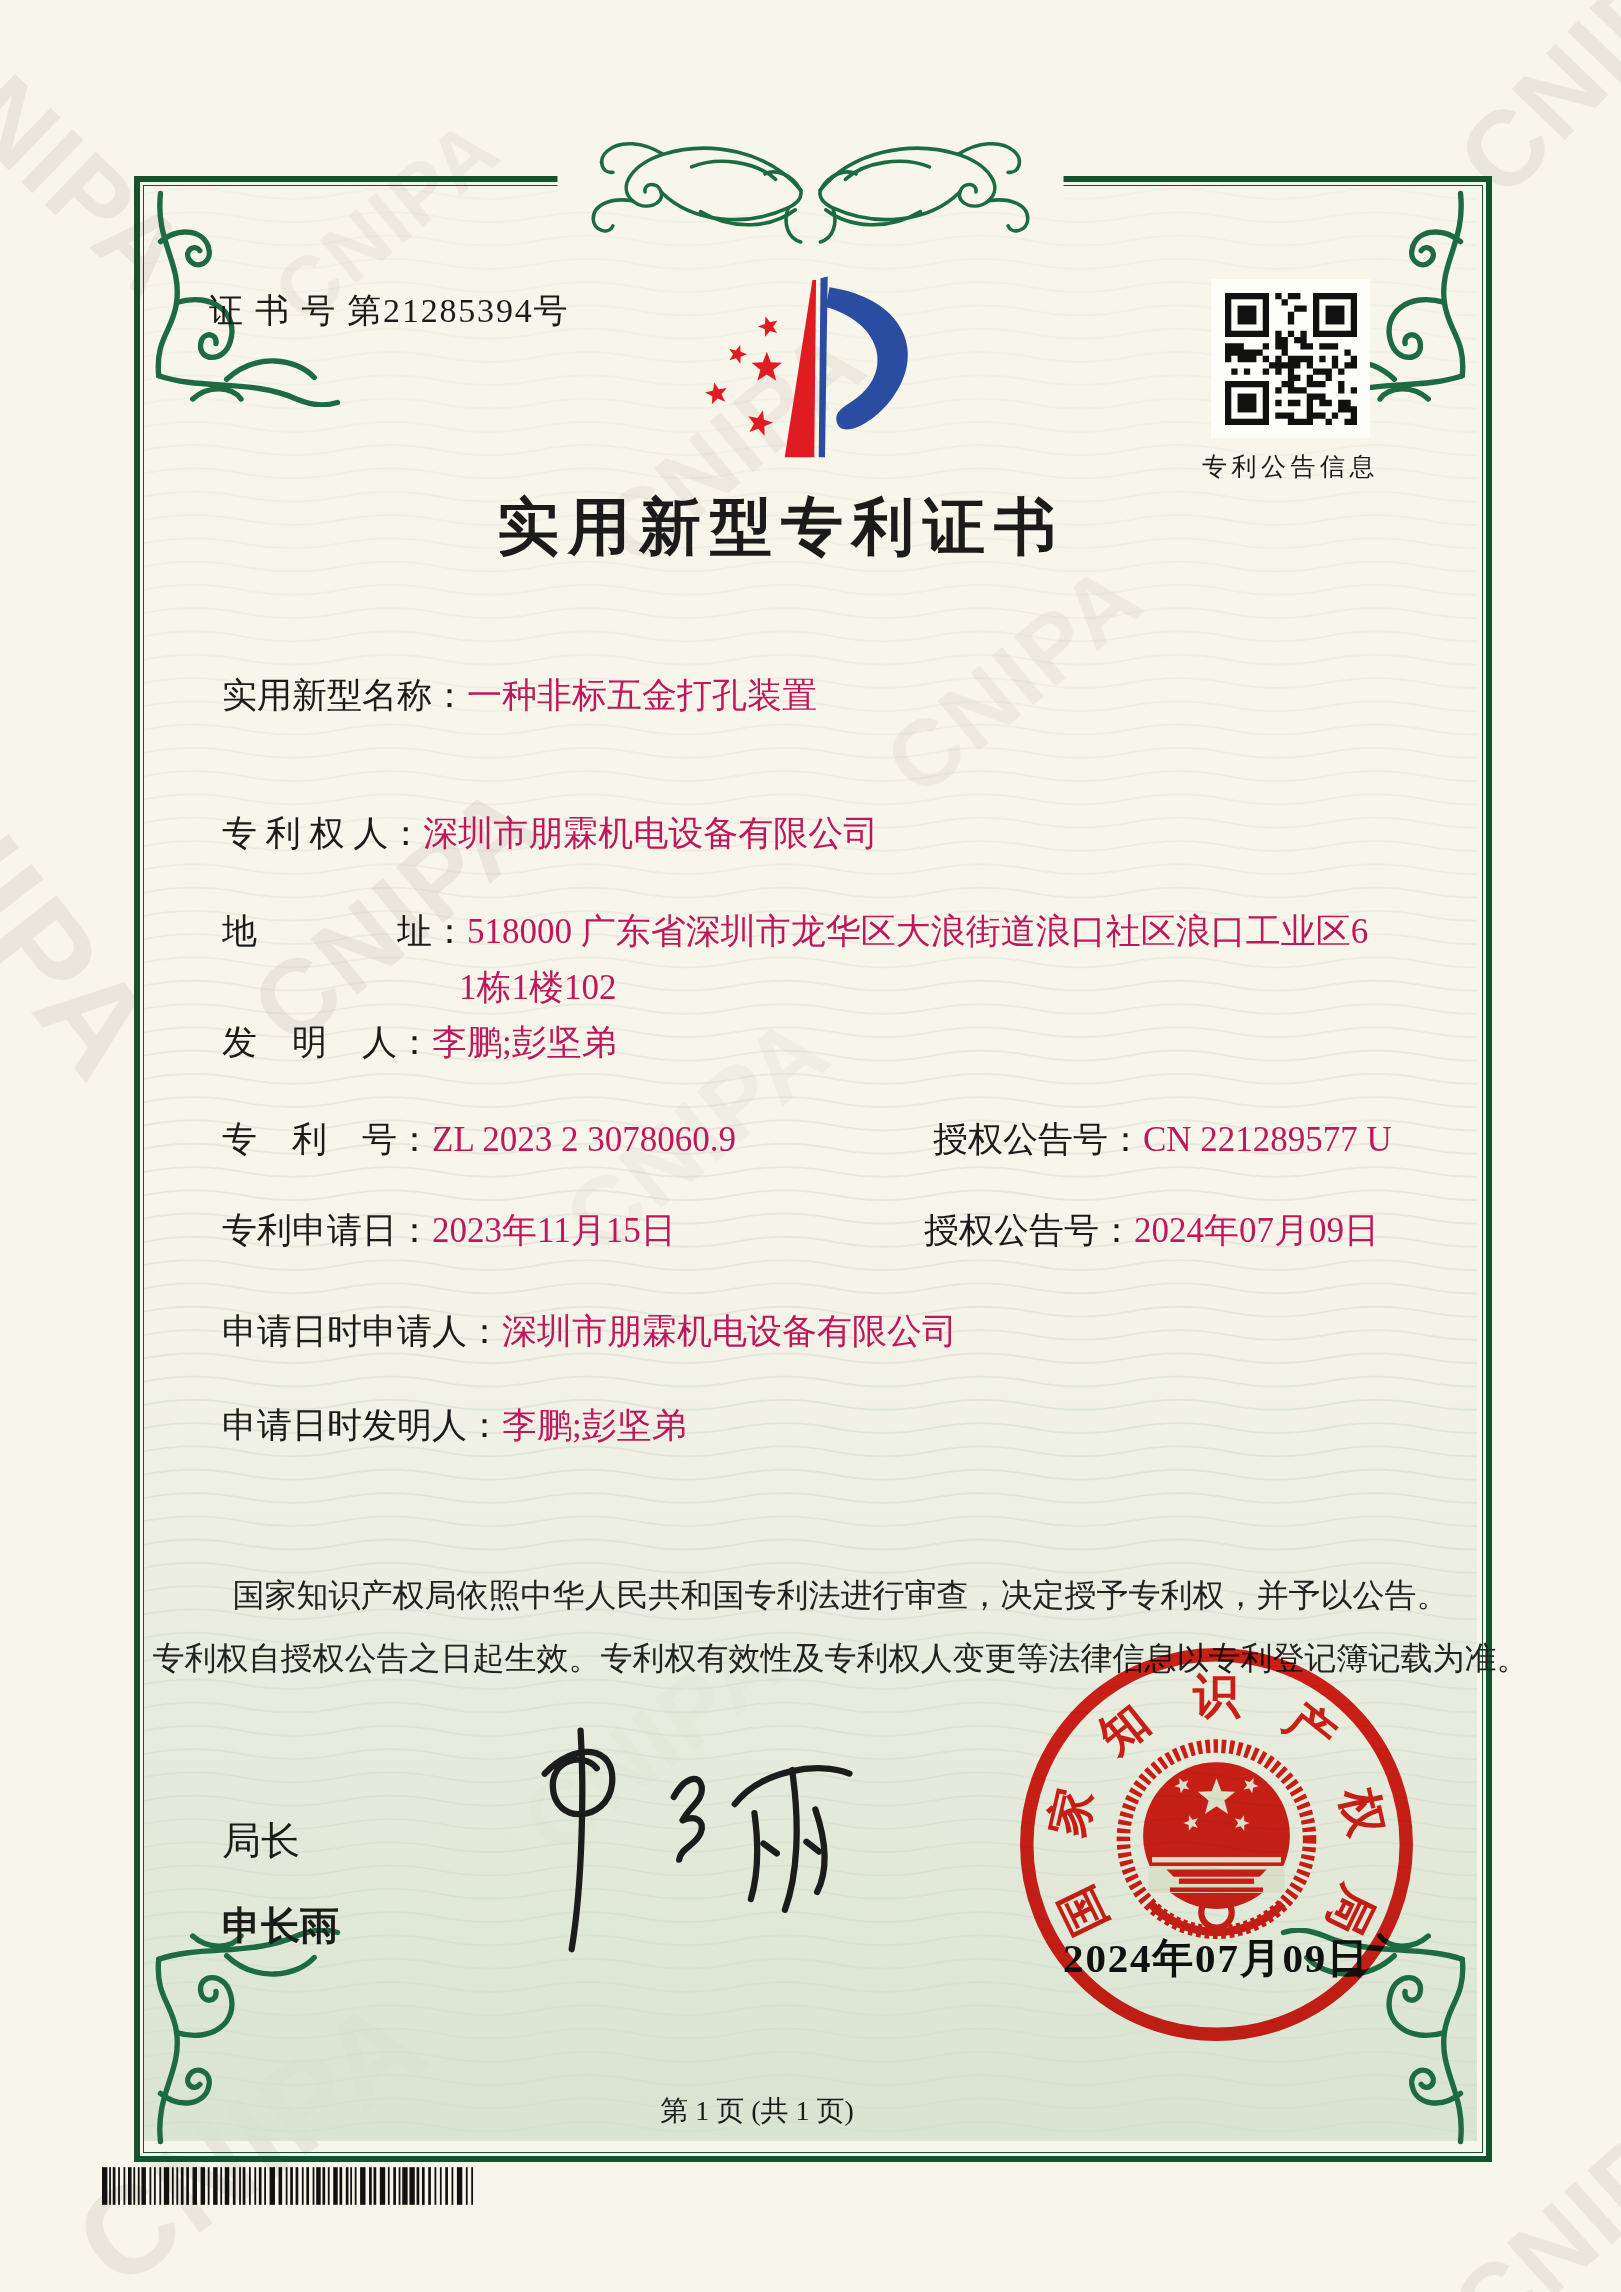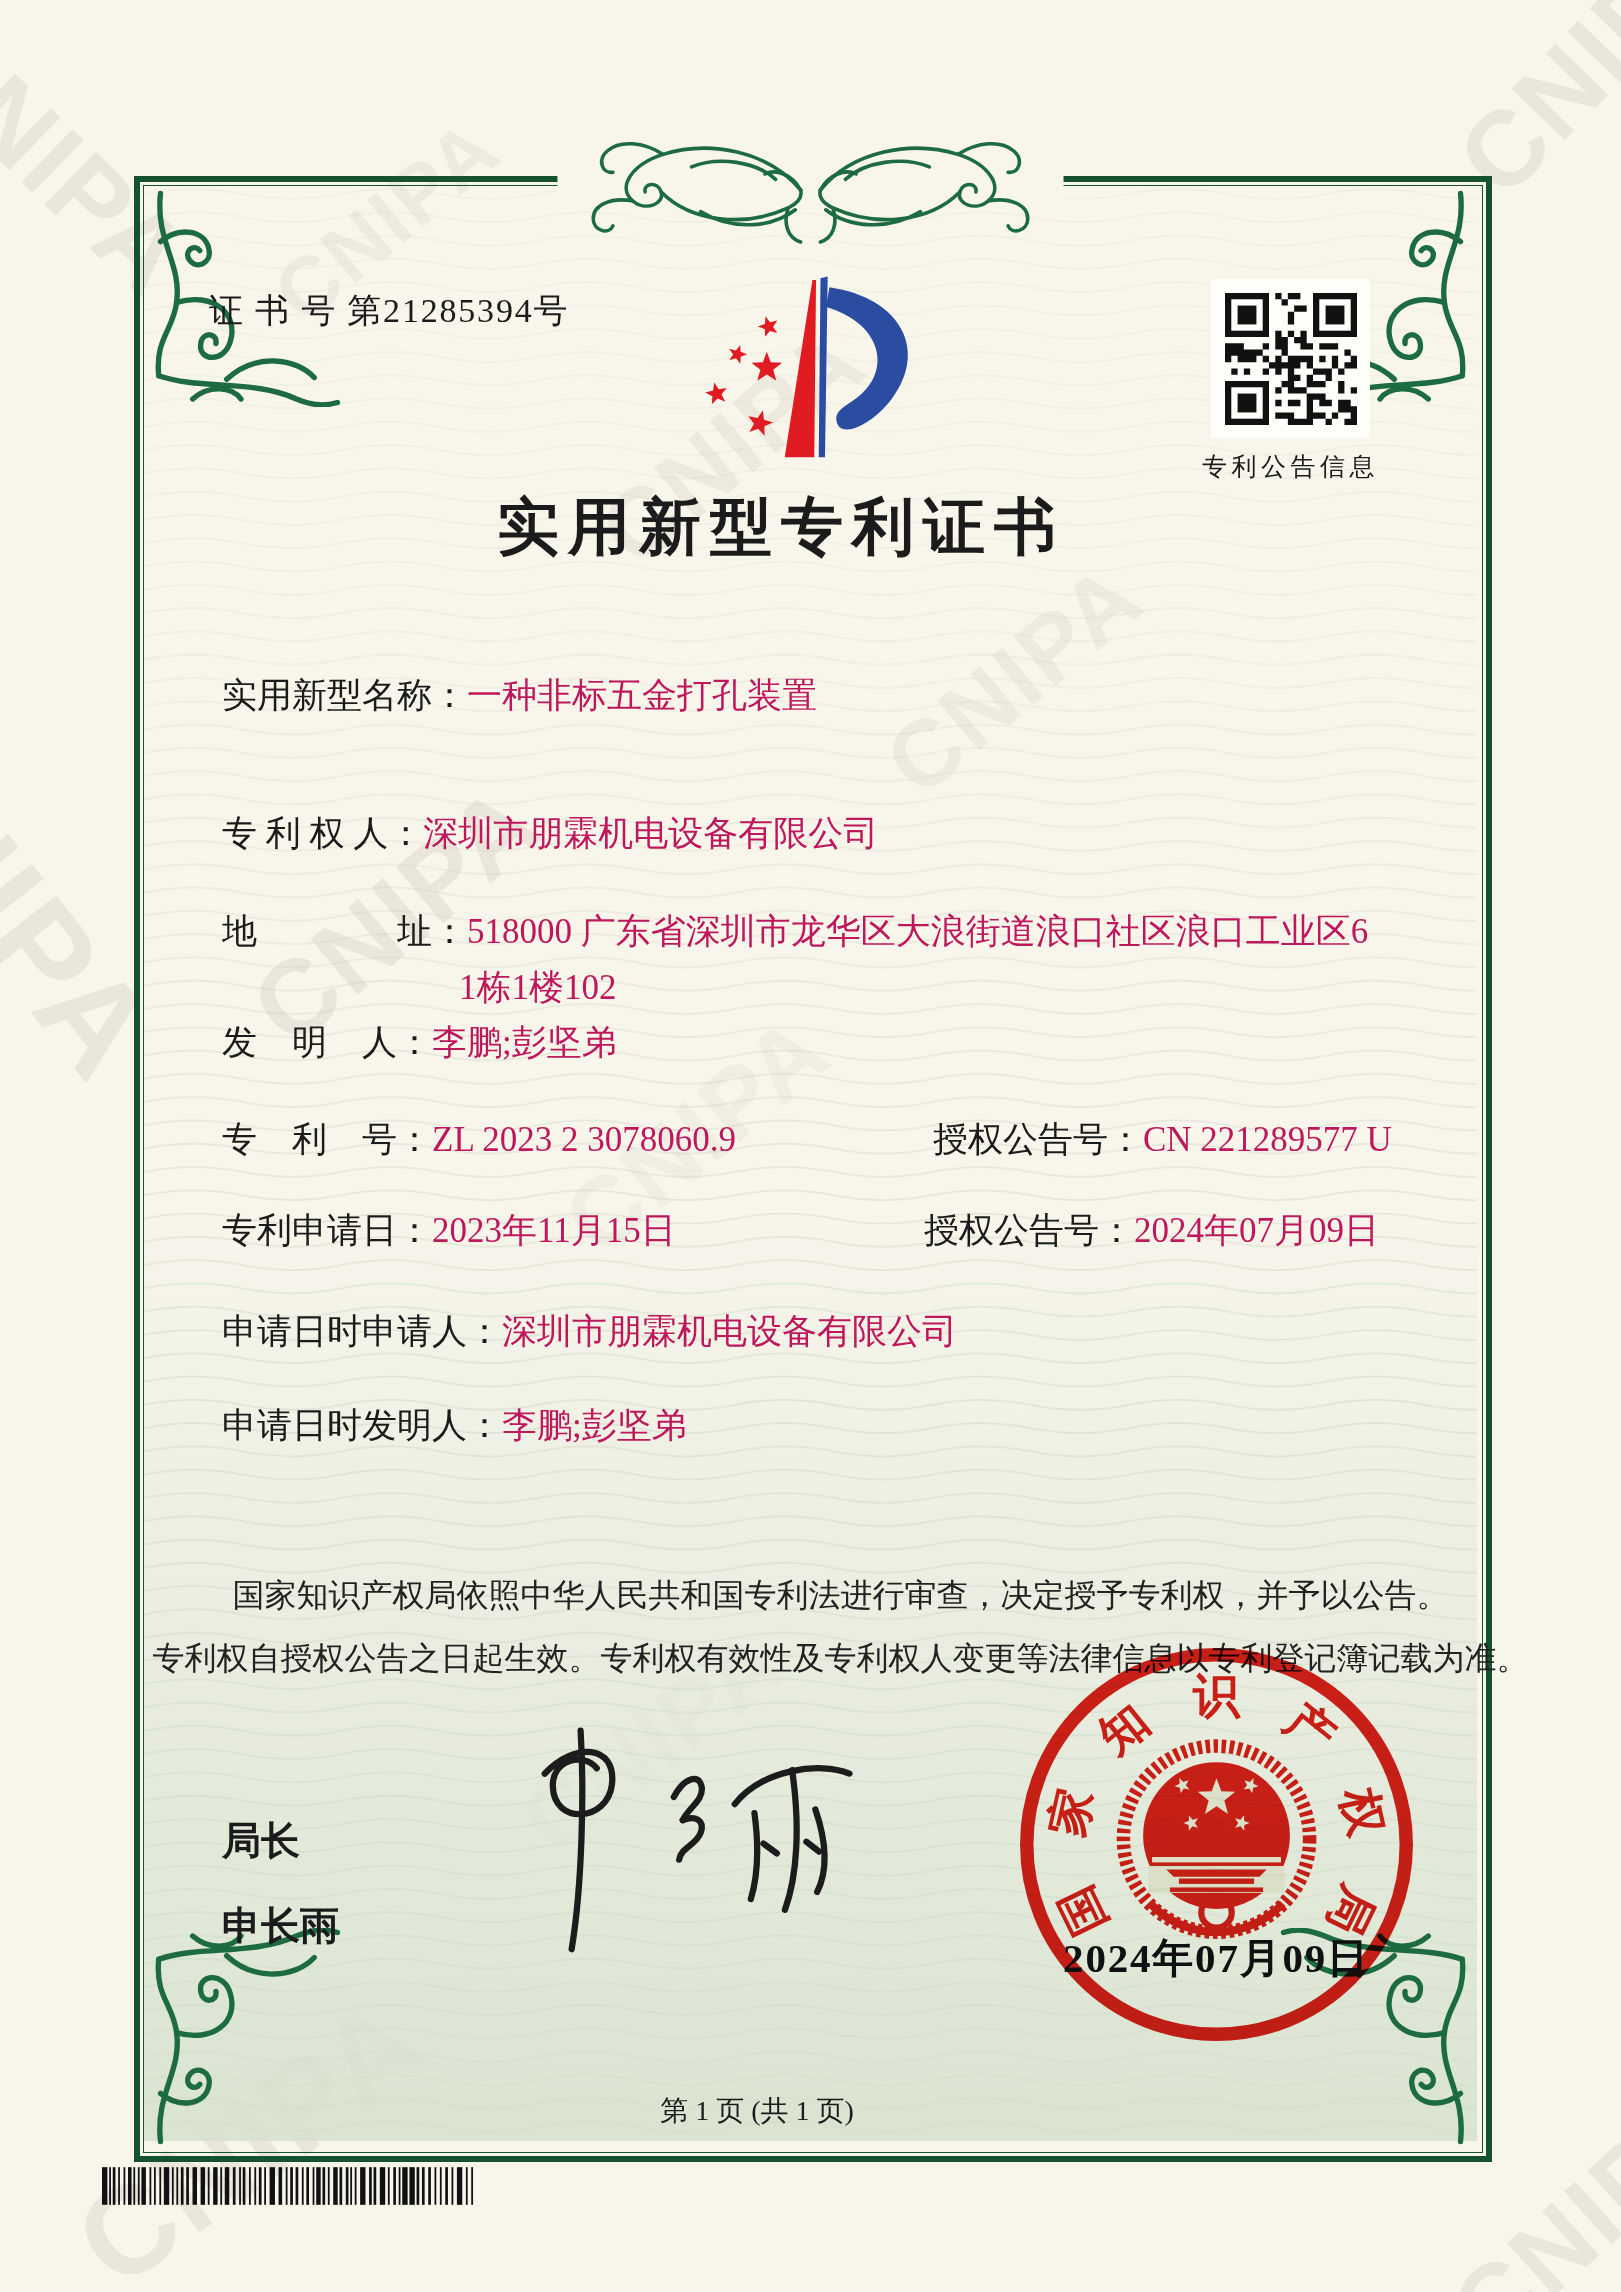--- a/index.html
+++ b/index.html
@@ -33,21 +33,21 @@
   .doc-title{position:absolute;left:0;top:485px;width:1562px;text-align:center;font-size:62px;font-weight:700;
              letter-spacing:9px;z-index:3;}
   
   .row{position:absolute;font-size:35px;white-space:nowrap;z-index:3;}
   .row .lbl{color:#1b1b1b;}
   .row .val{color:#be185d;}
   .col2{left:924px;}
   
   .notice-line{position:absolute;left:0;width:1621px;text-align:center;font-size:32px;color:#222;z-index:3;margin-left:30px;}
   
-  .director-title{position:absolute;left:222px;top:1814px;font-size:39px;font-weight:700;
+  .director-title{position:absolute;left:222px;top:1814px;font-size:39px;font-weight:400;
       font-family:"Liberation Sans","DejaVu Sans",sans-serif;z-index:3;}
   .director-name{position:absolute;left:222px;top:1899px;font-size:39px;font-weight:700;
       font-family:"Liberation Sans","DejaVu Sans",sans-serif;z-index:3;}
   .signature{position:absolute;left:439px;top:1718px;width:466px;height:260px;z-index:3;}
   
   .seal{position:absolute;left:1016px;top:1644px;width:401px;height:401px;z-index:4;mix-blend-mode:multiply;}
   .seal svg{position:absolute;left:0;top:0;}
   .seal-char{position:absolute;left:50%;top:50%;font-size:47px;font-weight:700;color:#dd2119;
              font-family:"Liberation Serif","DejaVu Serif",serif;z-index:5;}
   .seal-date{position:absolute;left:1016px;top:1931px;width:401px;text-align:center;font-size:41px;

